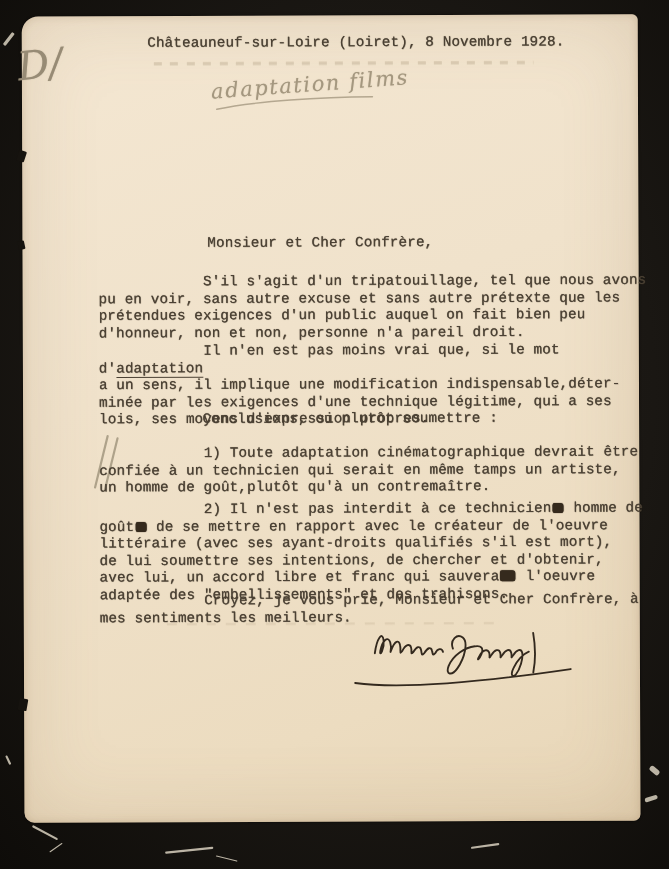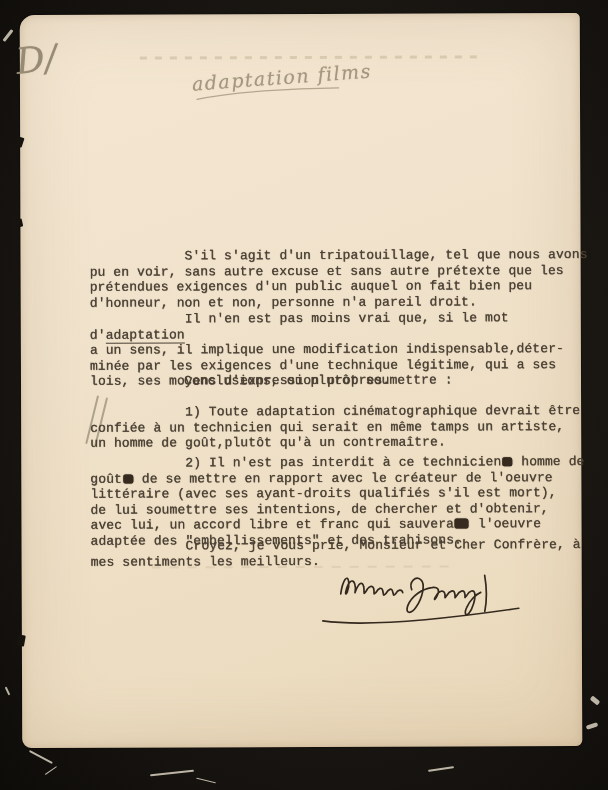--- a/index.html
+++ b/index.html
@@ -88,28 +88,30 @@
 
 <div class="scan-bg"></div>
 
 <div class="paper">
 
   <div class="bleed-row"></div>
   <div class="bleed-row2"></div>
 
   <p class="pencil corner-mark">D/</p>
 
+  <p class="tw" style="left:114px;top:17px;">Châteauneuf-sur-Loire (Loiret), 8 Novembre 1928.</p>
 
   <div class="pencil-note-wrap">
     <p class="pencil pencil-note">adaptation films</p>
     <svg class="pencil-underline" width="150" height="10" viewBox="0 0 150 10">
       <path d="M4,7 C40,2 100,3 146,6" stroke="#a4977f" stroke-width="1.3" fill="none" stroke-linecap="round" opacity="0.8"></path>
     </svg>
   </div>
 
+  <p class="tw" style="left:168px;top:199px;">Monsieur et Cher Confrère,</p>
 
   <p class="tw indent" style="left:69px;top:234px;width:500px;">S'il s'agit d'un tripatouillage, tel que nous avons
 pu en voir, sans autre excuse et sans autre prétexte que les
 prétendues exigences d'un public auquel on fait bien peu
 d'honneur, non et non, personne n'a pareil droit.</p>
 
   <p class="tw indent" style="left:69px;top:297px;width:500px;"><span>Il n'en est pas moins vrai que, si le mot d'</span><span class="u-word">adaptation</span><span>
 a un sens, il implique une modification indispensable,déter-
 minée par les exigences d'une technique légitime, qui a ses
 lois, ses moyens d'expression propres.</span></p>

